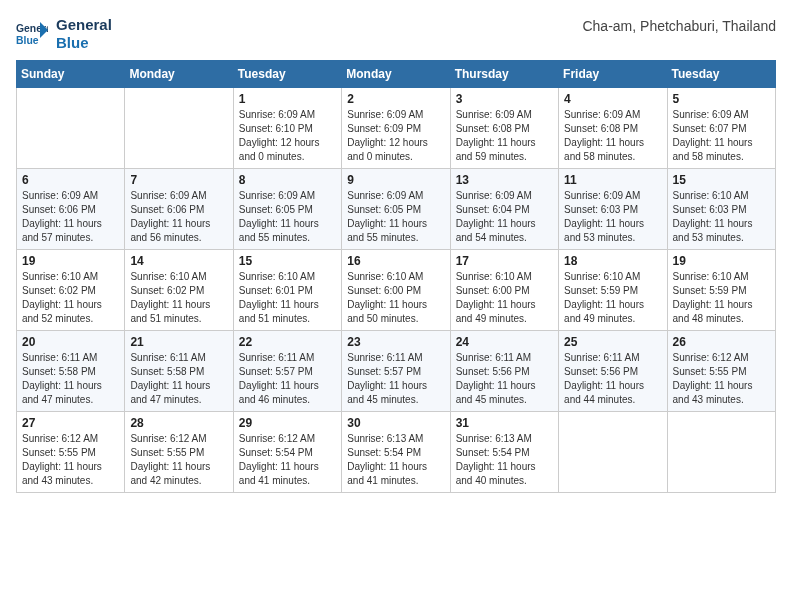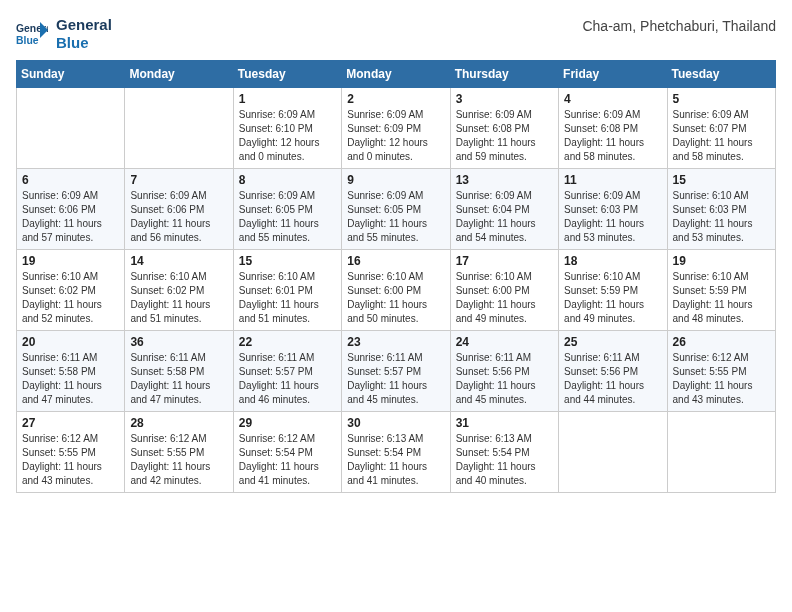--- a/index.html
+++ b/index.html
@@ -239,21 +239,21 @@
         </td>
       </tr>
       <tr>
         <td>
           <span class="day-number">20</span>
           <div class="cell-content" style="white-space: pre-line;">Sunrise: 6:11 AM
 Sunset: 5:58 PM
 Daylight: 11 hours and 47 minutes.</div>
         </td>
         <td>
-          <span class="day-number">36</span>
+          <span class="day-number">21</span>
           <div class="cell-content" style="white-space: pre-line;">Sunrise: 6:11 AM
 Sunset: 5:58 PM
 Daylight: 11 hours and 47 minutes.</div>
         </td>
         <td>
           <span class="day-number">22</span>
           <div class="cell-content" style="white-space: pre-line;">Sunrise: 6:11 AM
 Sunset: 5:57 PM
 Daylight: 11 hours and 46 minutes.</div>
         </td>

